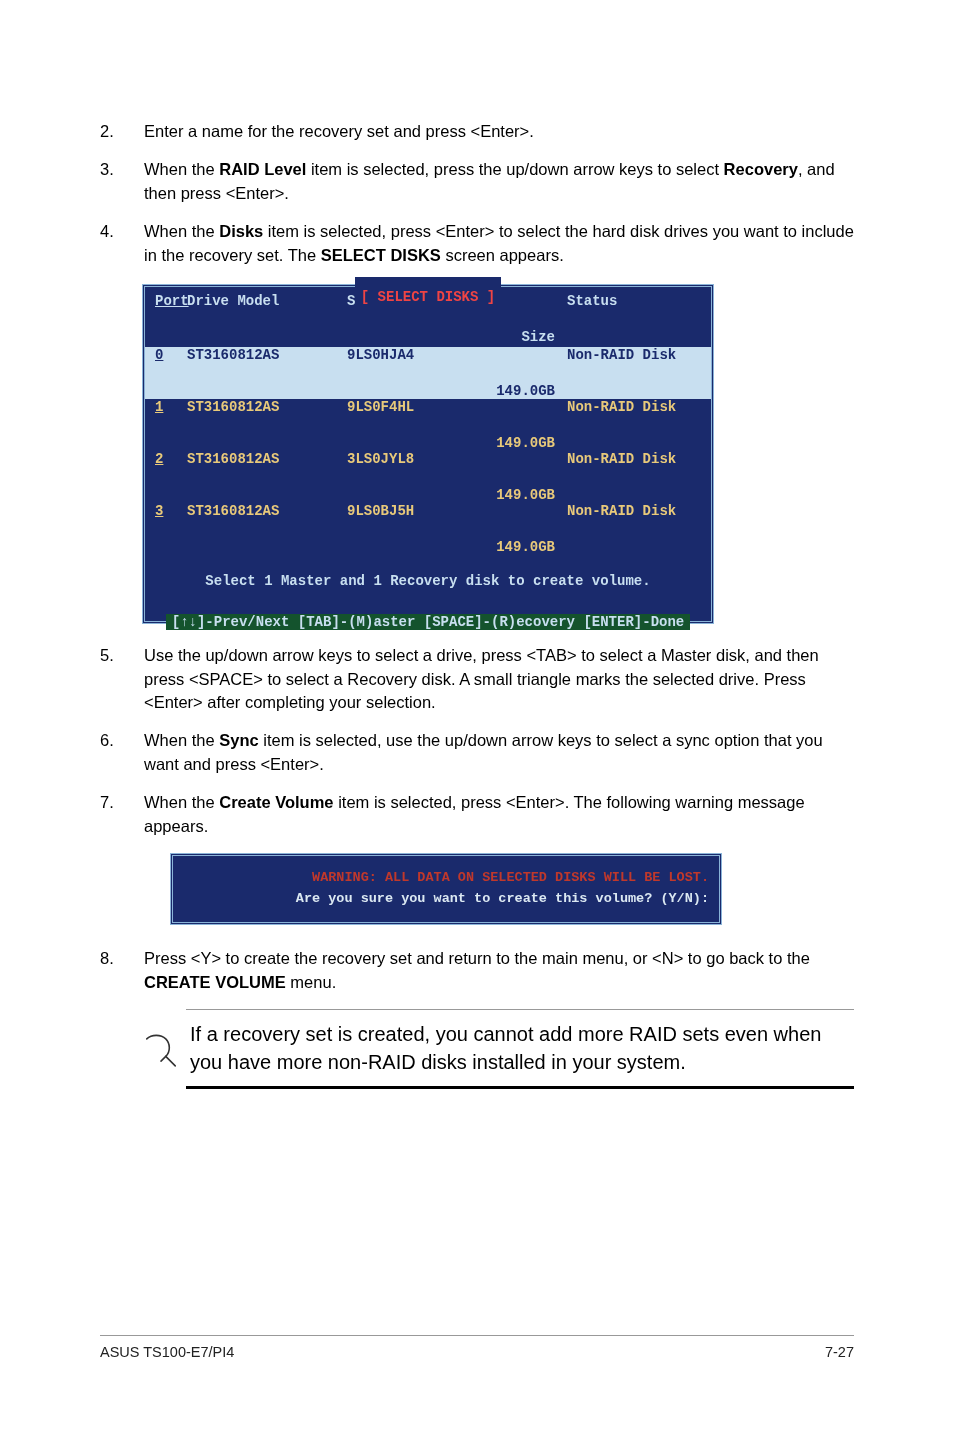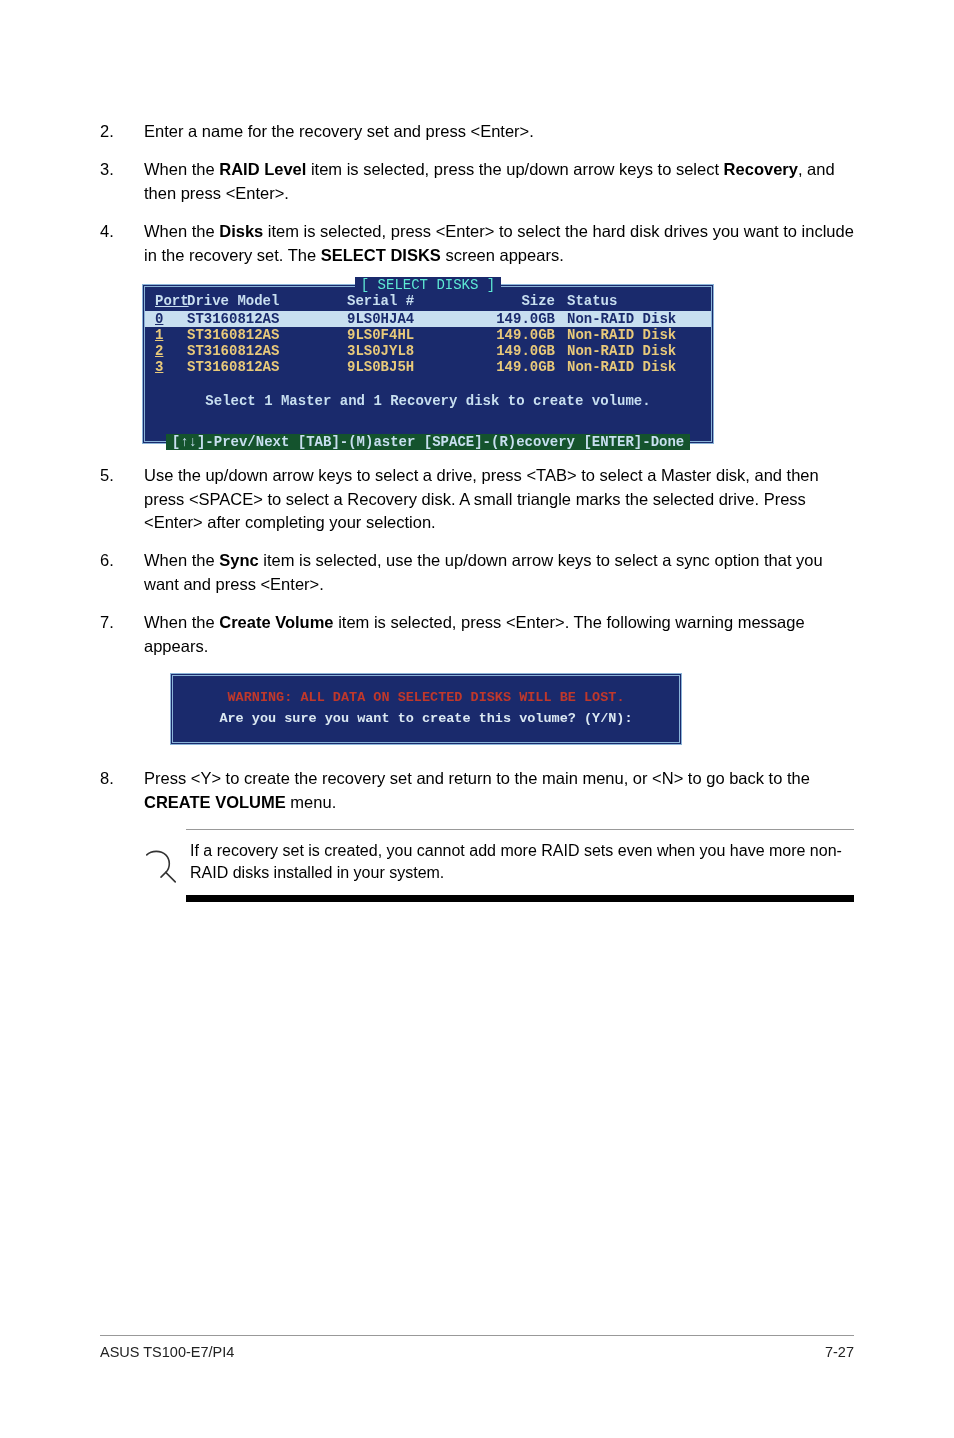--- a/index.html
+++ b/index.html
@@ -48,40 +48,40 @@
     padding: 4px 0 0 0;
   }
   .bios-title-wrap {
     position: absolute;
     top: -10px;
     left: 0; right: 0;
     text-align: center;
   }
   .bios-title {
     background: #1a2a6c;
-    color: #5eead4;
-    padding: 0 6px;
-    font-weight: normal;
+    color: #ef4444;
+    padding: 12px 6px;
+    font-weight: bold;
     display: inline-block;
   }
   .bios-header-row {
     display: flex;
     padding: 2px 8px;
     color: #c8dff0;
   }
   .bios-row {
     display: flex;
     padding: 0 8px;
     color: #e8c97a;
   }
   .bios-row.sel .col-port { background: #c8dff0; color: #1a2a6c; }
   .col-port { width: 34px; flex-shrink: 0; text-align: left; padding-left: 2px; text-decoration: underline;}
   .col-model { width: 160px; flex-shrink: 0; }
   .col-serial { width: 130px; flex-shrink: 0; }
-  .col-size { width: 90px; flex-shrink: 0; text-align: right; padding-right: 12px;}
+  .col-size { width: 90px; flex-shrink: 0; text-align: right; padding-right: 12px; margin-top: 36px;}
   .col-status { flex: 1; }
   .bios-row.sel { background: #c8dff0; color: #1a2a6c; }
   .bios-row.sel .col-port,
   .bios-row.sel .col-model,
   .bios-row.sel .col-serial,
   .bios-row.sel .col-size,
   .bios-row.sel .col-status { color: #1a2a6c; }
   .bios-hint {
     text-align: center;
     color: #c8dff0;
@@ -105,23 +105,23 @@
     white-space: nowrap;
   }
 
   
   .warn-wrap {
     margin: 14px 0 22px 70px;
   }
   .warn-outer {
     border: 3px double #8ab4d8;
     background: #1a2a6c;
-    width: 512px;
+    width: 552px;
     padding: 14px 10px 16px 10px;
-    text-align: center;
+    text-align: right;
     font-family: "Courier New", monospace;
     font-weight: bold;
     font-size: 13.5px;
   }
   .warn-red { color: #c0382b; }
   .warn-white { color: #dbe8f2; margin-top: 6px; }
 
   
   .note-wrap {
     display: flex;
@@ -130,23 +130,23 @@
   }
   .note-icon {
     width: 44px;
     flex-shrink: 0;
     padding-top: 6px;
   }
   .note-icon svg { width: 38px; height: 38px; }
   .note-body {
     flex: 1;
     border-top: 1px solid #999;
-    border-bottom: 7px solid #000000;
+    border-bottom: 3px solid #000000;
     padding: 10px 4px;
-    font-size: 16px;
+    font-size: 20px;
     line-height: 1.4;
   }
 
   
   .footer {
     border-top: 1px solid #999;
     padding-top: 8px;
     display: flex;
     justify-content: space-between;
     font-size: 14.5px;

